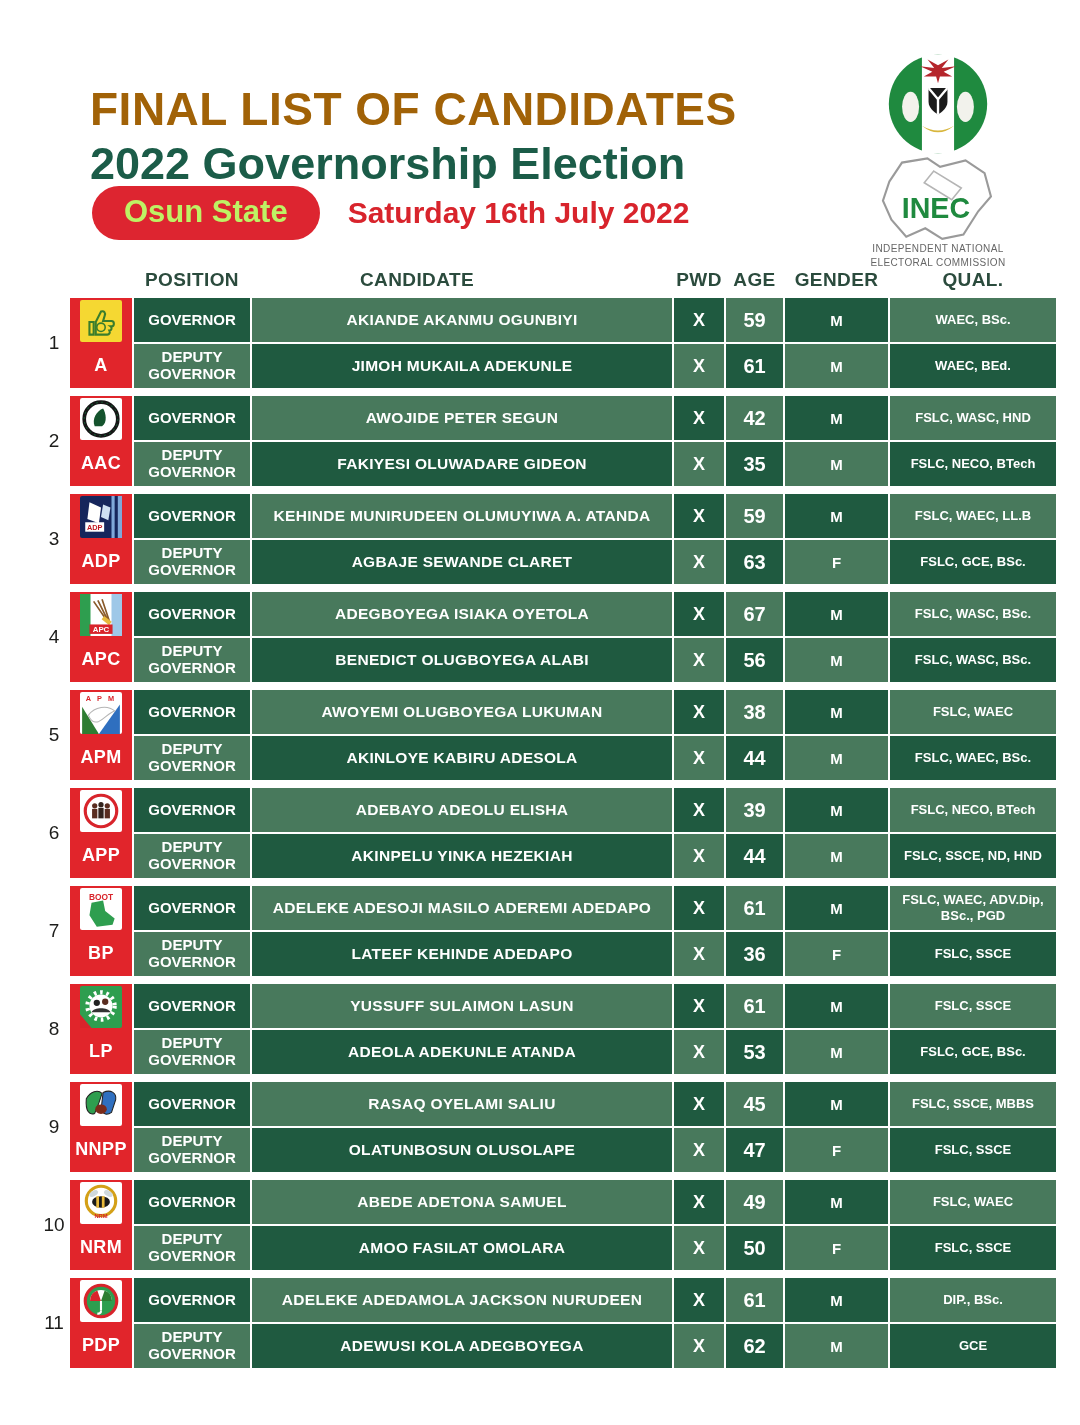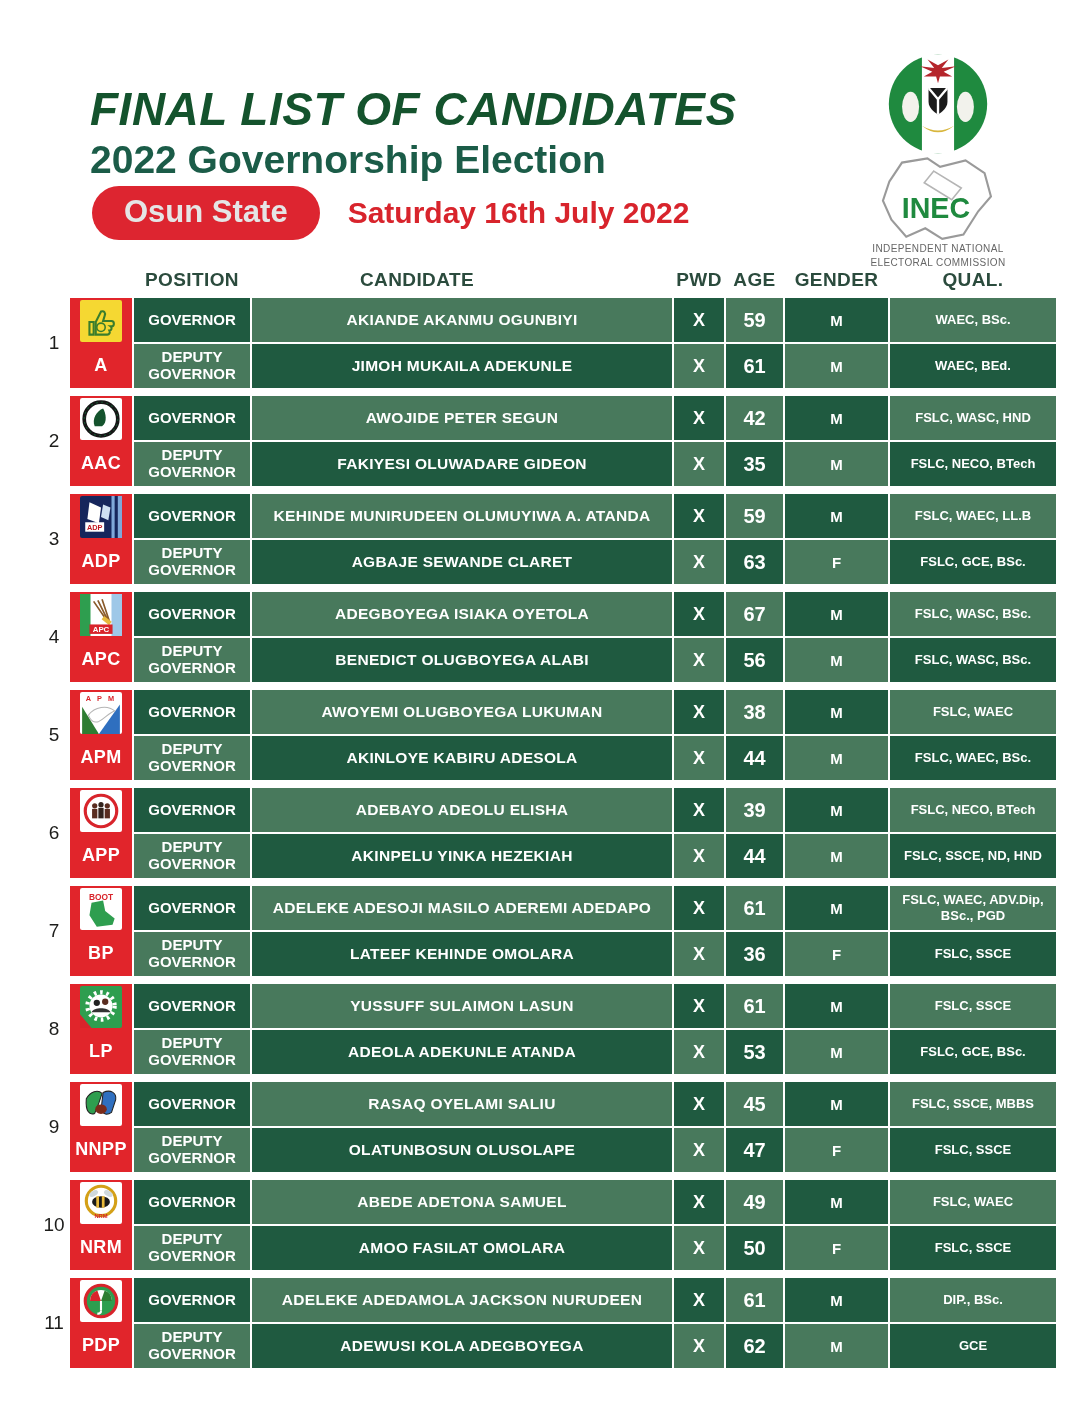--- a/index.html
+++ b/index.html
@@ -3,25 +3,25 @@
 <meta charset="utf-8">
 <style>
   * { box-sizing: border-box; margin: 0; padding: 0; }
   html,body { background:#fff; }
   body { font-family: "Liberation Sans", "DejaVu Sans", sans-serif; }
   .page { position: relative; width: 1080px; height: 1425px; background: #fff; overflow: hidden; }
 
   
   .header { position: absolute; top: 0; left: 0; right: 0; height: 260px; }
   .title { position: absolute; top: 82px; left: 90px; font-size: 46px; font-weight: 700;
-           letter-spacing: 0.5px; color: #14532d; font-style: italic; }
-  .subtitle { position: absolute; top: 138px; left: 90px; font-size: 39px; font-weight: 700;
+           letter-spacing: 0.5px; color: #a16207; }
+  .subtitle { position: absolute; top: 138px; left: 90px; font-size: 45px; font-weight: 700;
               color: #1b5c48; }
   .state-row { position: absolute; top: 186px; left: 92px; display: flex; align-items: center; }
-  .state-pill { background: #dd2530; color: #e5e5e5; font-size: 31px; font-weight: 700;
+  .state-pill { background: #dd2530; color: #bef264; font-size: 31px; font-weight: 700;
                 padding: 8px 32px 10px 32px; border-radius: 32px; text-align: right; }
   .date-text { margin-left: 28px; font-size: 30px; font-weight: 700; color: #d8242c; text-align: right; }
 
   .inec { position: absolute; top: 52px; right: 62px; width: 160px; text-align: center; }
   .inec .coa { display:block; margin: 0 auto; }
   .inec .map { display:block; margin: -4px auto 0 auto; }
   .inec .caption { font-size: 10px; color: #666; letter-spacing: 0.4px; line-height: 1.35; }
 
   
   .tbl { position: absolute; top: 262px; left: 40px; width: 1016px; }
@@ -284,21 +284,21 @@
         </div>
         <div class="abbr">BP</div>
       </div>
       <div class="c dark pos">GOVERNOR</div>
       <div class="c light cand">ADELEKE ADESOJI MASILO ADEREMI ADEDAPO</div>
       <div class="c dark pwd">X</div>
       <div class="c light age">61</div>
       <div class="c dark gen">M</div>
       <div class="c light qual">FSLC, WAEC, ADV.Dip, BSc., PGD</div>
       <div class="c light pos">DEPUTY GOVERNOR</div>
-      <div class="c dark cand">LATEEF KEHINDE OMOLARA</div>
+      <div class="c dark cand">LATEEF KEHINDE ADEDAPO</div>
       <div class="c light pwd">X</div>
       <div class="c dark age">36</div>
       <div class="c light gen">F</div>
       <div class="c dark qual">FSLC, SSCE</div>
     </div>
 
     <div class="block">
       <div class="num">8</div>
       <div class="party">
         <div class="logo-tile">

